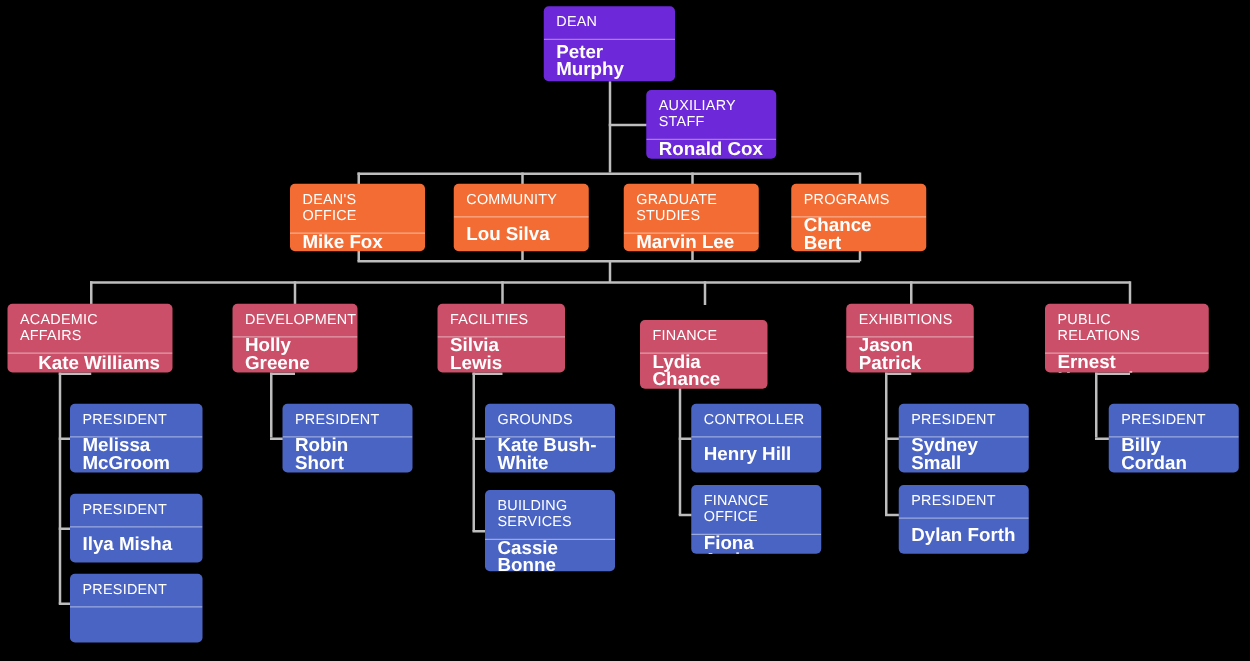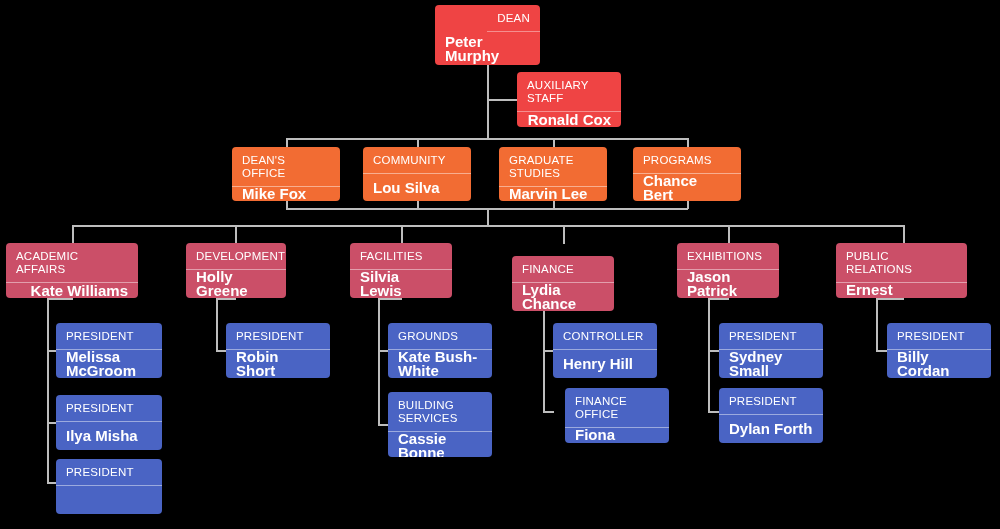--- a/index.html
+++ b/index.html
@@ -42,21 +42,21 @@
   }
   .node .person {
     flex: 1 1 auto;
     display: flex;
     align-items: center;
     padding: 0 10px;
     font-size: 15px;
     font-weight: bold;
     line-height: 14px;
   }
-  .node.blue   { background: #ef4444; align-items: flex-end; }
+  .node.blue   { background: #6d28d9; }
   .node.orange { background: #f26c33; }
   .node.red    { background: #cb4f68; }
   .node.purple { background: #4a64c4; }
   .node.orange .title,
   .node.red .title,
   .node.purple .title { border-bottom-color: rgba(255,255,255,0.45); }
 </style>
 </head>
 <body>
 
@@ -204,21 +204,21 @@
     <div class="title">BUILDING
 SERVICES</div>
     <div class="person">Cassie Bonne</div>
   </div>
 
   <div class="node purple" style="left:553px; top:323px; width:104px; height:55px;">
     <div class="title">CONTROLLER</div>
     <div class="person">Henry Hill</div>
   </div>
 
-  <div class="node purple" style="left:565px; top:388px; width:104px; height:55px;">
+  <div class="node purple" style="left:553px; top:388px; width:104px; height:55px;">
     <div class="title">FINANCE OFFICE</div>
     <div class="person">Fiona Anderson</div>
   </div>
 
   <div class="node purple" style="left:719px; top:323px; width:104px; height:55px;">
     <div class="title">PRESIDENT</div>
     <div class="person">Sydney Small</div>
   </div>
 
   <div class="node purple" style="left:719px; top:388px; width:104px; height:55px;">

